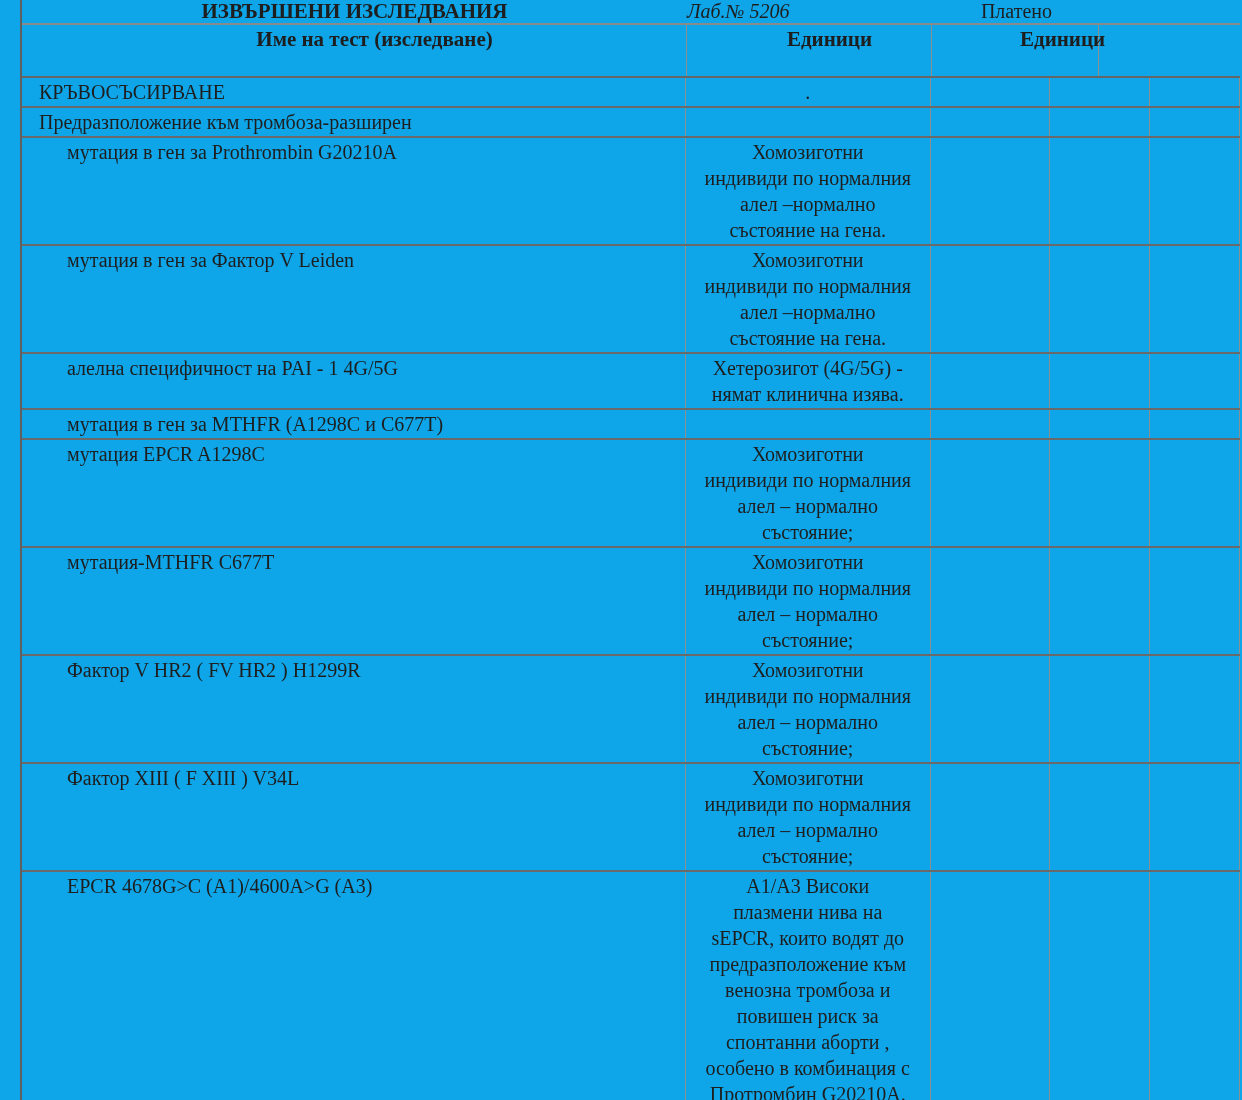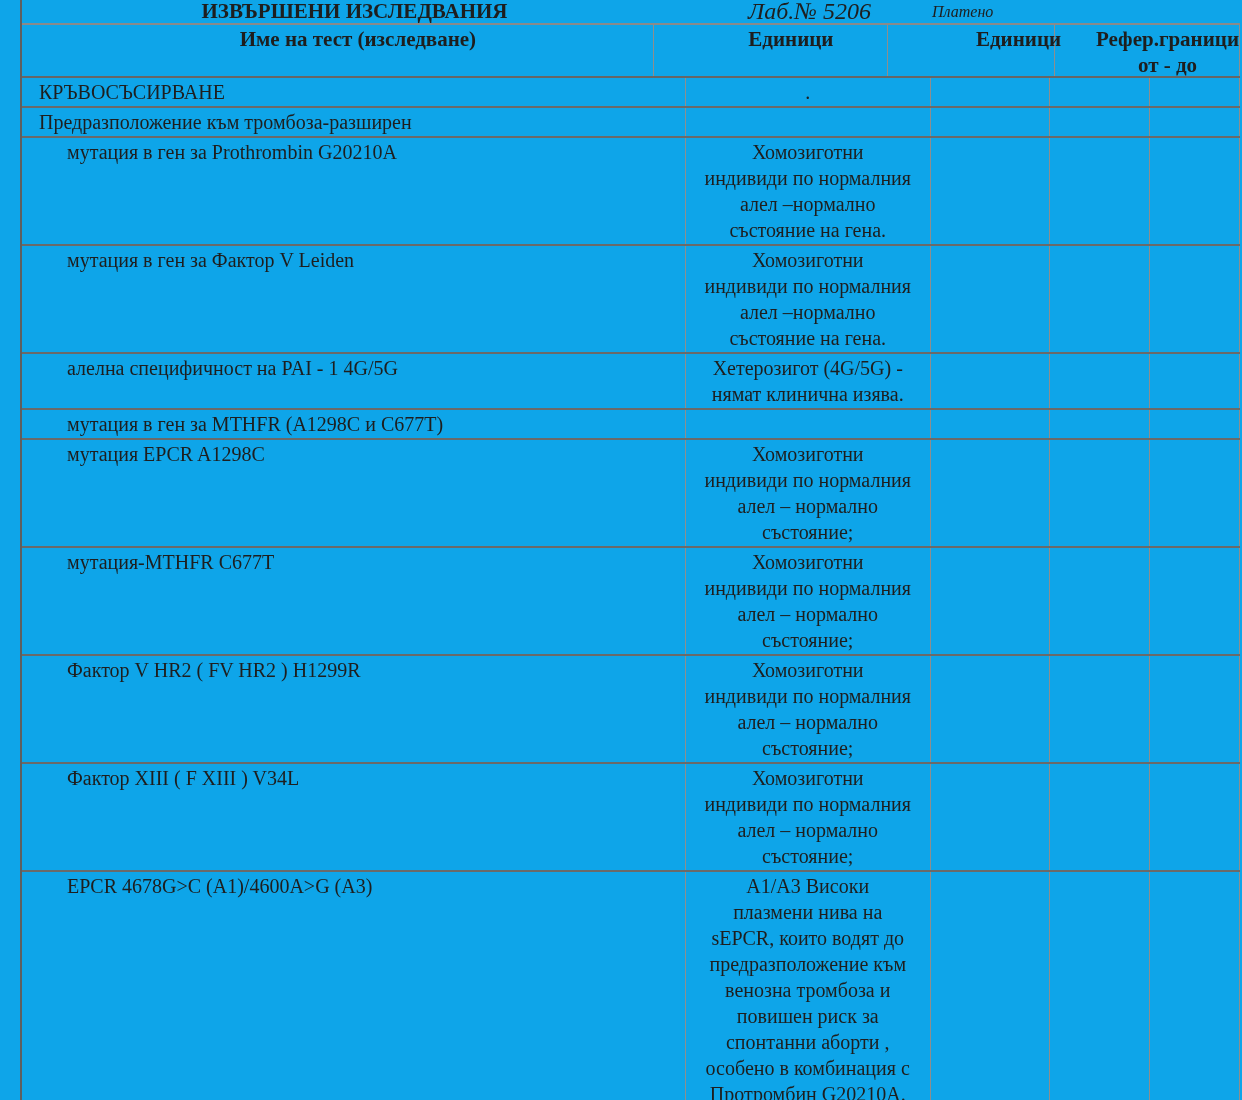--- a/index.html
+++ b/index.html
@@ -13,24 +13,24 @@
   .doc-table {
     position: absolute; left: 20px; top: 0; width: 1220px;
     border-left: 2px solid #5f5f5f;
   }
 
   
   .title-row { display: flex; height: 25px; align-items: flex-start;
                border-bottom: 2px solid #8a8a8a; }
   .title-main { width: 665px; text-align: center; font-weight: bold;
                 font-size: 21px; line-height: 23px; }
-  .title-lab  { width: 245px; text-align: center; font-style: italic;
-                font-size: 24px; line-height: 23px; }
-  .title-paid { width: 120px; text-align: left; font-style: italic;
-                font-size: 16px; line-height: 23px; }
+  .title-lab  { width: 245px; font-style: italic;
+                font-size: 20px; line-height: 23px; }
+  .title-paid { width: 120px; text-align: right; 
+                font-size: 20px; line-height: 23px; }
 
   
   .header-row { display: flex; height: 53px; border-bottom: 2px solid #666666; }
   .hcell { border-right: 1px solid #8e8e8e; font-weight: bold; font-size: 21px;
            line-height: 26px; text-align: center; padding-top: 1px; padding-left: 41px; }
   .h-name   { width: 665px; }
   .h-result { width: 245px; }
   .h-units  { width: 120px; margin-left: 47px; }
   .h-ref    { width: 190px; }
   .h-ref .sub { display: block; font-weight: bold; }
@@ -54,24 +54,20 @@
     <div class="title-row">
       <div class="title-main">ИЗВЪРШЕНИ ИЗСЛЕДВАНИЯ</div>
       <div class="title-lab">Лаб.№ 5206</div>
       <div class="title-paid">Платено</div>
     </div>
 
     <div class="header-row">
       <div class="hcell h-name">Име на тест (изследване)</div>
       <div class="hcell h-result">Единици</div>
       <div class="hcell h-units">Единици</div>
-      <div class="hcell h-ref">
-        <span>Рефер.граници</span>
-        <span class="sub">от - до</span>
-      </div>
     </div>
 
     <div id="table-body">
         <div class="trow">
           <div class="cell c-name">КРЪВОСЪСИРВАНЕ</div>
           <div class="cell c-result">.</div>
           <div class="cell c-units"></div>
           <div class="cell c-ref1"></div>
           <div class="cell c-ref2"></div>
         </div>

